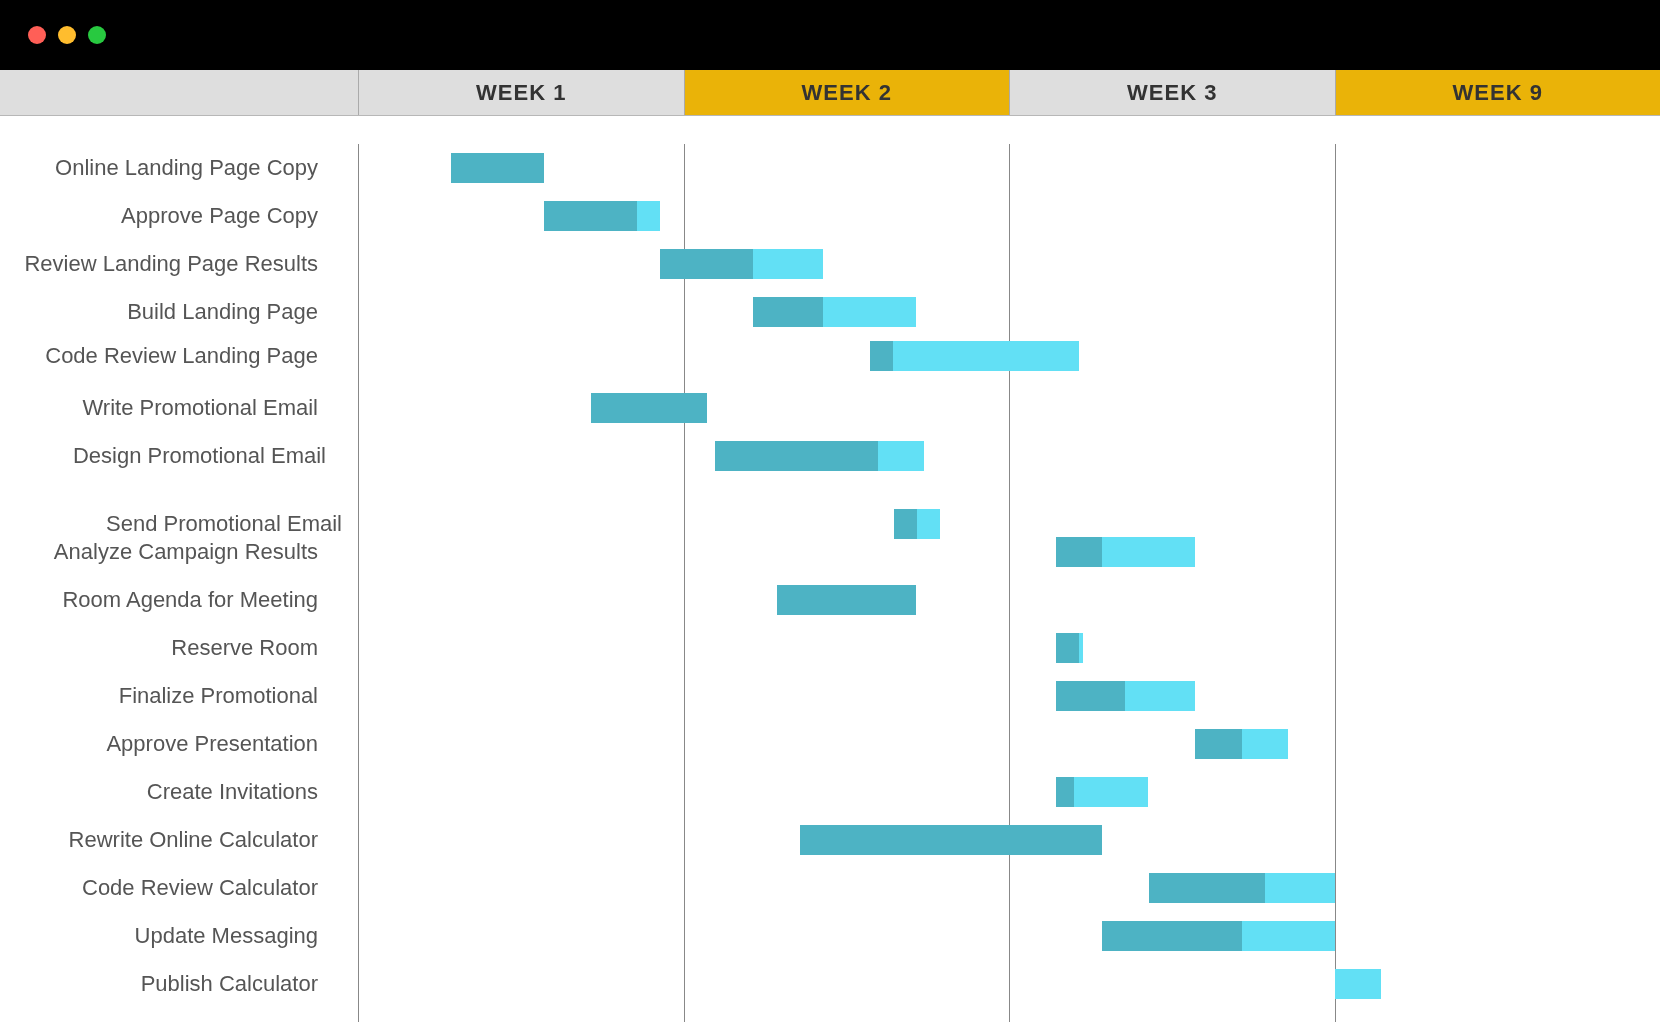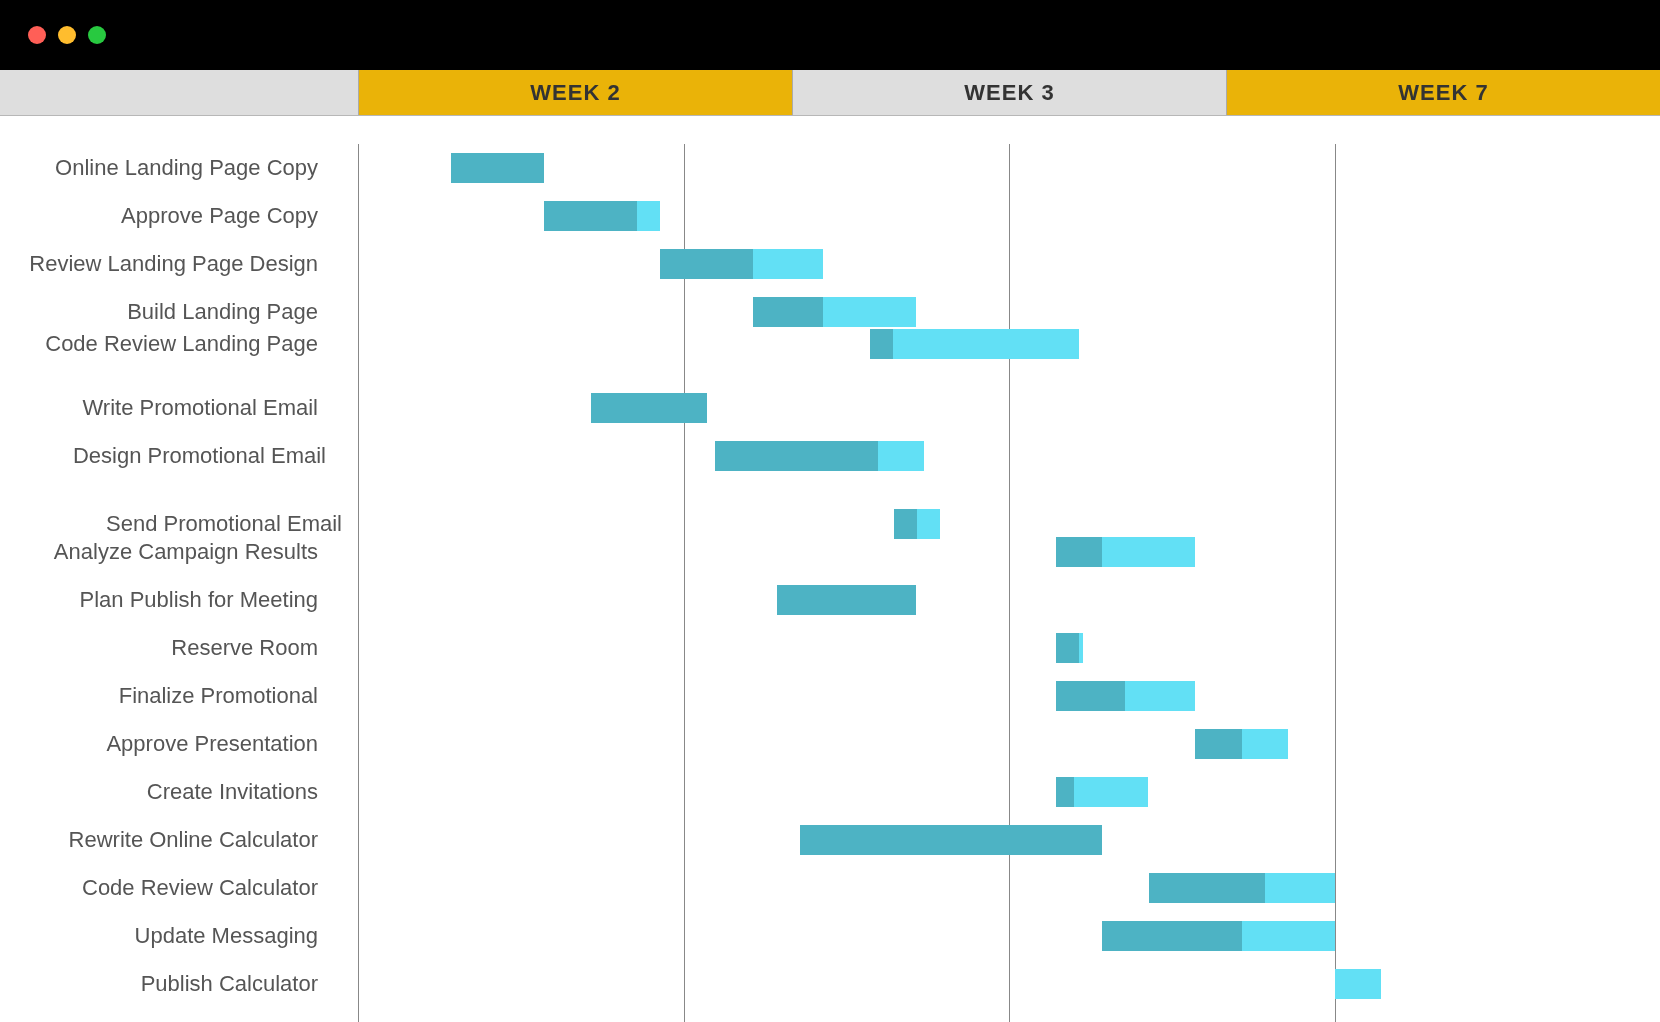--- a/index.html
+++ b/index.html
@@ -78,23 +78,24 @@
     <div class="traffic">
       <div class="dot red"></div>
       <div class="dot yellow"></div>
       <div class="dot green"></div>
     </div>
   </div>
 
   <div class="header-row">
     <div class="header-spacer"></div>
     <div class="week-cols" id="week-cols">
+        <div class="week-cell shade-a">WEEK 1</div>
         <div class="week-cell shade-b">WEEK 2</div>
         <div class="week-cell shade-a">WEEK 3</div>
-        <div class="week-cell shade-b">WEEK 7</div>
+        <div class="week-cell shade-b">WEEK 9</div>
       </div>
   </div>
 
   <div class="chart-area">
     <div class="gridlines" id="gridlines">
         <div class="gline" style="left: 0px;"></div>
         <div class="gline" style="left: 325.5px;"></div>
         <div class="gline" style="left: 651px;"></div>
         <div class="gline" style="left: 976.5px;"></div>
       </div>
@@ -110,38 +111,38 @@
         <div class="row" style="top: 48px;">
           <div class="row-label">Approve Page Copy</div>
           <div class="bar-track">
             <div class="bar" style="left: 186px; width: 116.25px;">
               <div class="seg dark" style="left: 0px; width: 93px;"></div>
               <div class="seg light" style="left: 93px; width: 23.25px;"></div>
             </div>
           </div>
         </div>
         <div class="row" style="top: 96px;">
-          <div class="row-label">Review Landing Page Design</div>
+          <div class="row-label">Review Landing Page Results</div>
           <div class="bar-track">
             <div class="bar" style="left: 302.25px; width: 162.75px;">
               <div class="seg dark" style="left: 0px; width: 93px;"></div>
               <div class="seg light" style="left: 93px; width: 69.75px;"></div>
             </div>
           </div>
         </div>
         <div class="row" style="top: 144px;">
           <div class="row-label">Build Landing Page</div>
           <div class="bar-track">
             <div class="bar" style="left: 395.25px; width: 162.75px;">
               <div class="seg dark" style="left: 0px; width: 69.75px;"></div>
               <div class="seg light" style="left: 69.75px; width: 93px;"></div>
             </div>
           </div>
         </div>
-        <div class="row" style="top: 176px;">
+        <div class="row" style="top: 188px;">
           <div class="row-label">Code Review Landing Page</div>
           <div class="bar-track">
             <div class="bar" style="left: 511.5px; width: 209.25px;">
               <div class="seg dark" style="left: 0px; width: 23.25px;"></div>
               <div class="seg light" style="left: 23.25px; width: 186px;"></div>
             </div>
           </div>
         </div>
         <div class="row" style="top: 240px;">
           <div class="row-label">Write Promotional Email</div>
@@ -172,21 +173,21 @@
         <div class="row" style="top: 384px;">
           <div class="row-label">Analyze Campaign Results</div>
           <div class="bar-track">
             <div class="bar" style="left: 697.5px; width: 139.5px;">
               <div class="seg dark" style="left: 0px; width: 46.5px;"></div>
               <div class="seg light" style="left: 46.5px; width: 93px;"></div>
             </div>
           </div>
         </div>
         <div class="row" style="top: 432px;">
-          <div class="row-label">Plan Publish for Meeting</div>
+          <div class="row-label">Room Agenda for Meeting</div>
           <div class="bar-track">
             <div class="bar" style="left: 418.5px; width: 139.5px;">
               <div class="seg dark" style="left: 0px; width: 139.5px;"></div>
             </div>
           </div>
         </div>
         <div class="row" style="top: 480px;">
           <div class="row-label">Reserve Room</div>
           <div class="bar-track">
             <div class="bar" style="left: 697.5px; width: 27.9px;">

